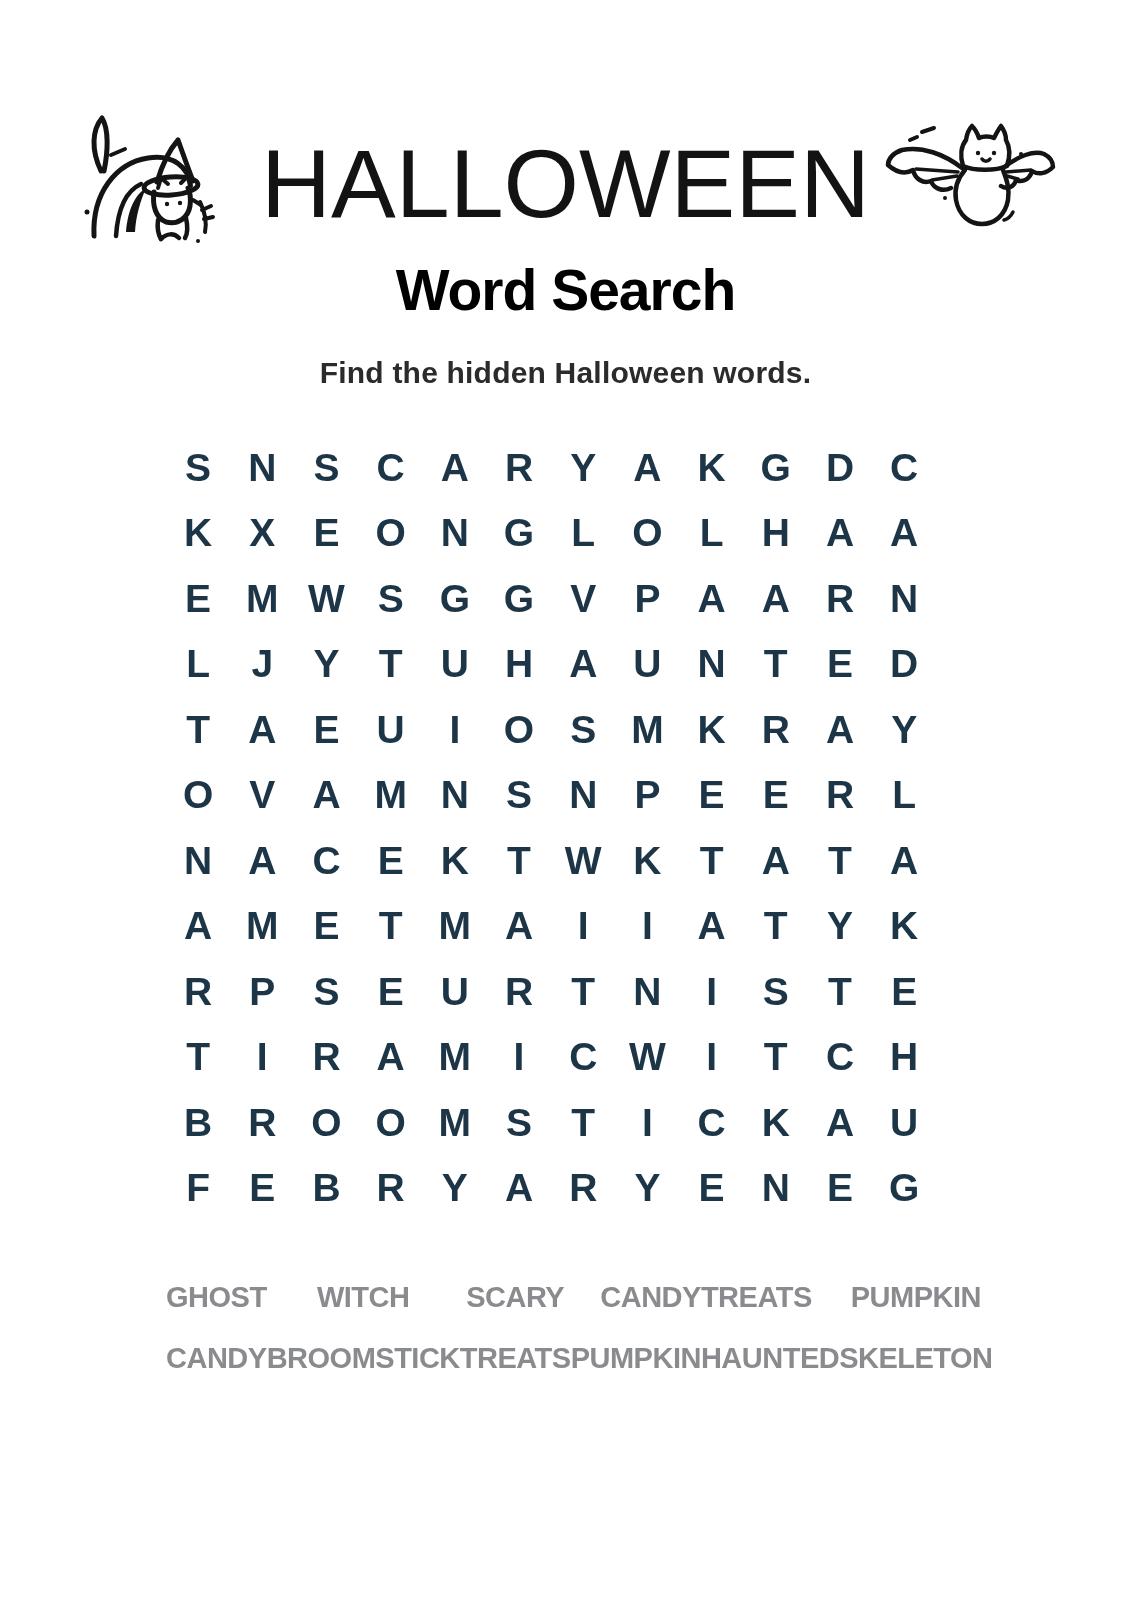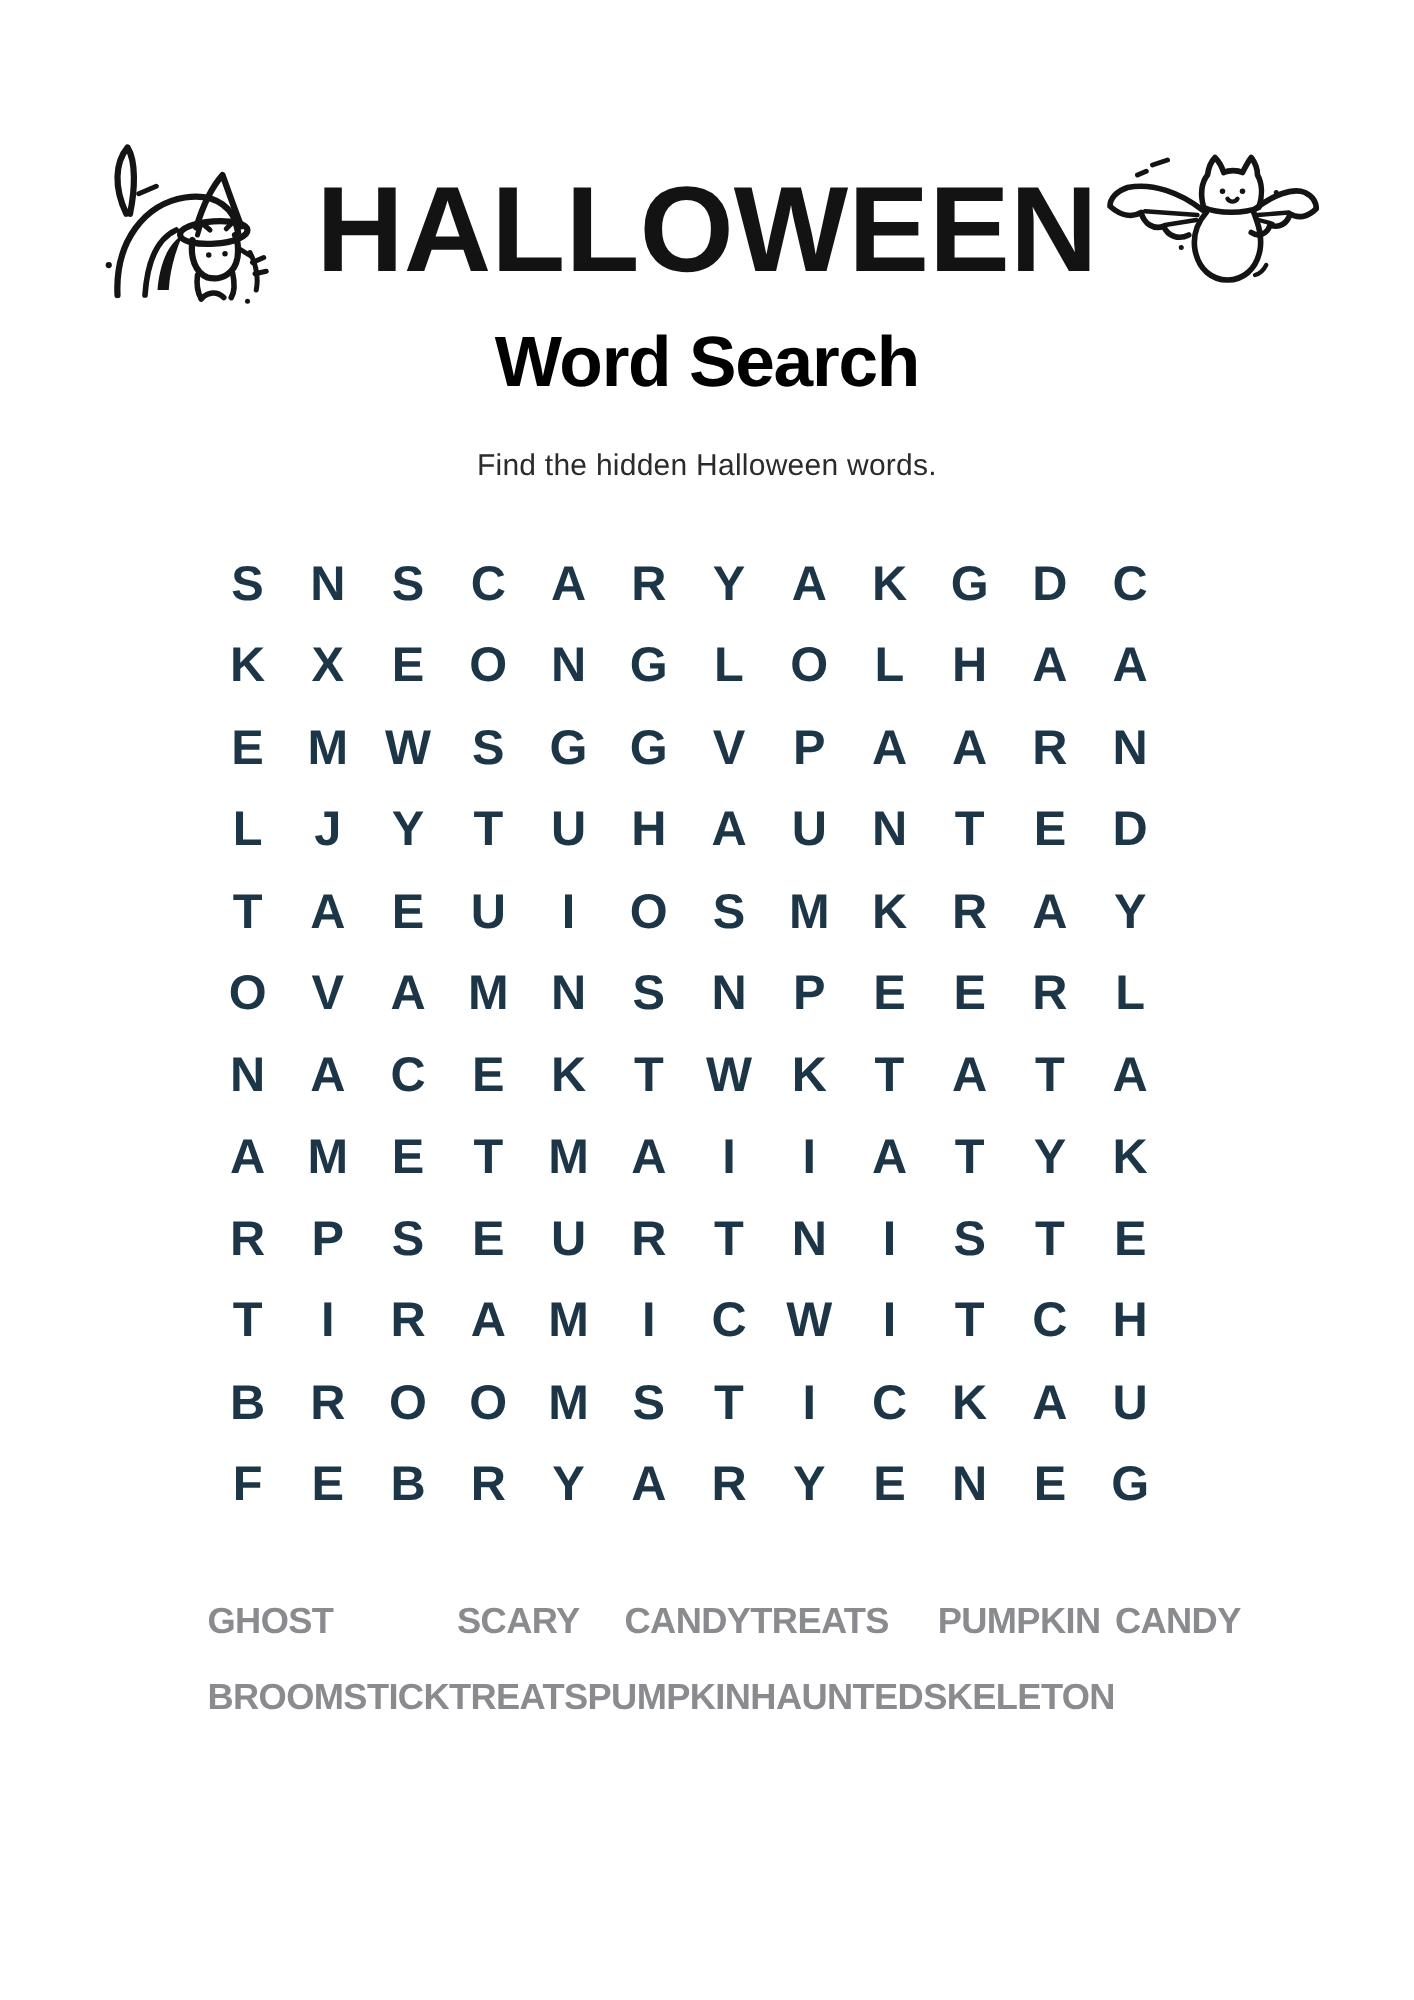--- a/index.html
+++ b/index.html
@@ -6,33 +6,33 @@
   .page{
     position:relative;
     width:1131px;height:1600px;
     background:#ffffff;
     overflow:hidden;
     font-family:"Liberation Sans", sans-serif;
   }
   .title{
     position:absolute;top:134px;left:0;width:100%;
     text-align:center;
-    font-size:97px;line-height:99px;font-weight:bold;
+    font-size:97px;line-height:99px;font-weight:normal;
     letter-spacing:0px;color:#131313;
   }
   .subtitle{
     position:absolute;top:260px;left:0;width:100%;
     text-align:center;
     font-size:57px;line-height:60px;font-weight:bold;
     letter-spacing:-1px;color:#000000;
   }
   .instruction{
     position:absolute;top:352px;left:0;width:100%;
     text-align:center;
-    font-size:24px;line-height:42px;font-weight:400;
+    font-size:30px;line-height:42px;font-weight:700;
     letter-spacing:0.2px;color:#2b2b2b;
   }
   .decor{position:absolute;}
   .decor svg{display:block;width:100%;height:100%;}
   .decor-cat{left:78px;top:108px;width:162px;height:142px;}
   .decor-bat{left:870px;top:116px;width:196px;height:122px;}
 
   .grid{
     position:absolute;top:435px;left:166px;
     display:grid;
@@ -281,20 +281,21 @@
       <div class="cell">R</div>
       <div class="cell">Y</div>
       <div class="cell">E</div>
       <div class="cell">N</div>
       <div class="cell">E</div>
       <div class="cell">G</div>
     </div>
 
   <div class="words">
       <div class="word c-left">GHOST</div>
+      <div class="word c-center">WITCH</div>
       <div class="word c-center">SCARY</div>
       <div class="word c-right">CANDY</div>
       <div class="word c-left">TREATS</div>
       <div class="word c-center">PUMPKIN</div>
       <div class="word c-center">CANDY</div>
       <div class="word c-left">BROOMSTICK</div>
       <div class="word c-right">TREATS</div>
       <div class="word c-center">PUMPKIN</div>
       <div class="word c-center">HAUNTED</div>
       <div class="word c-right">SKELETON</div>

